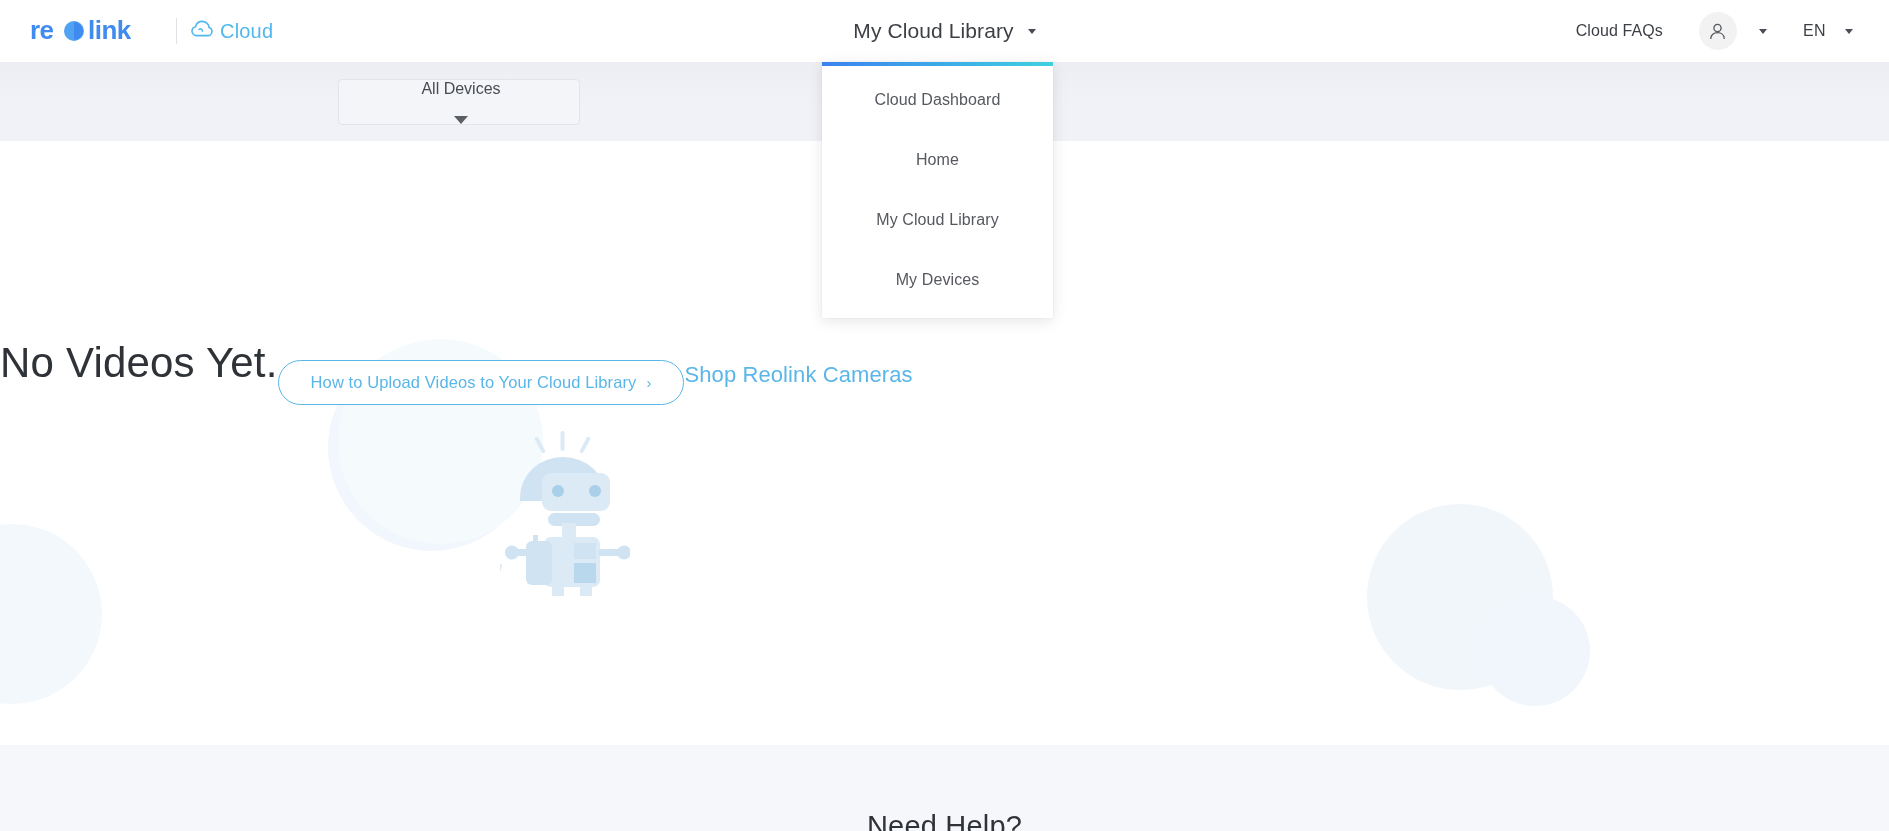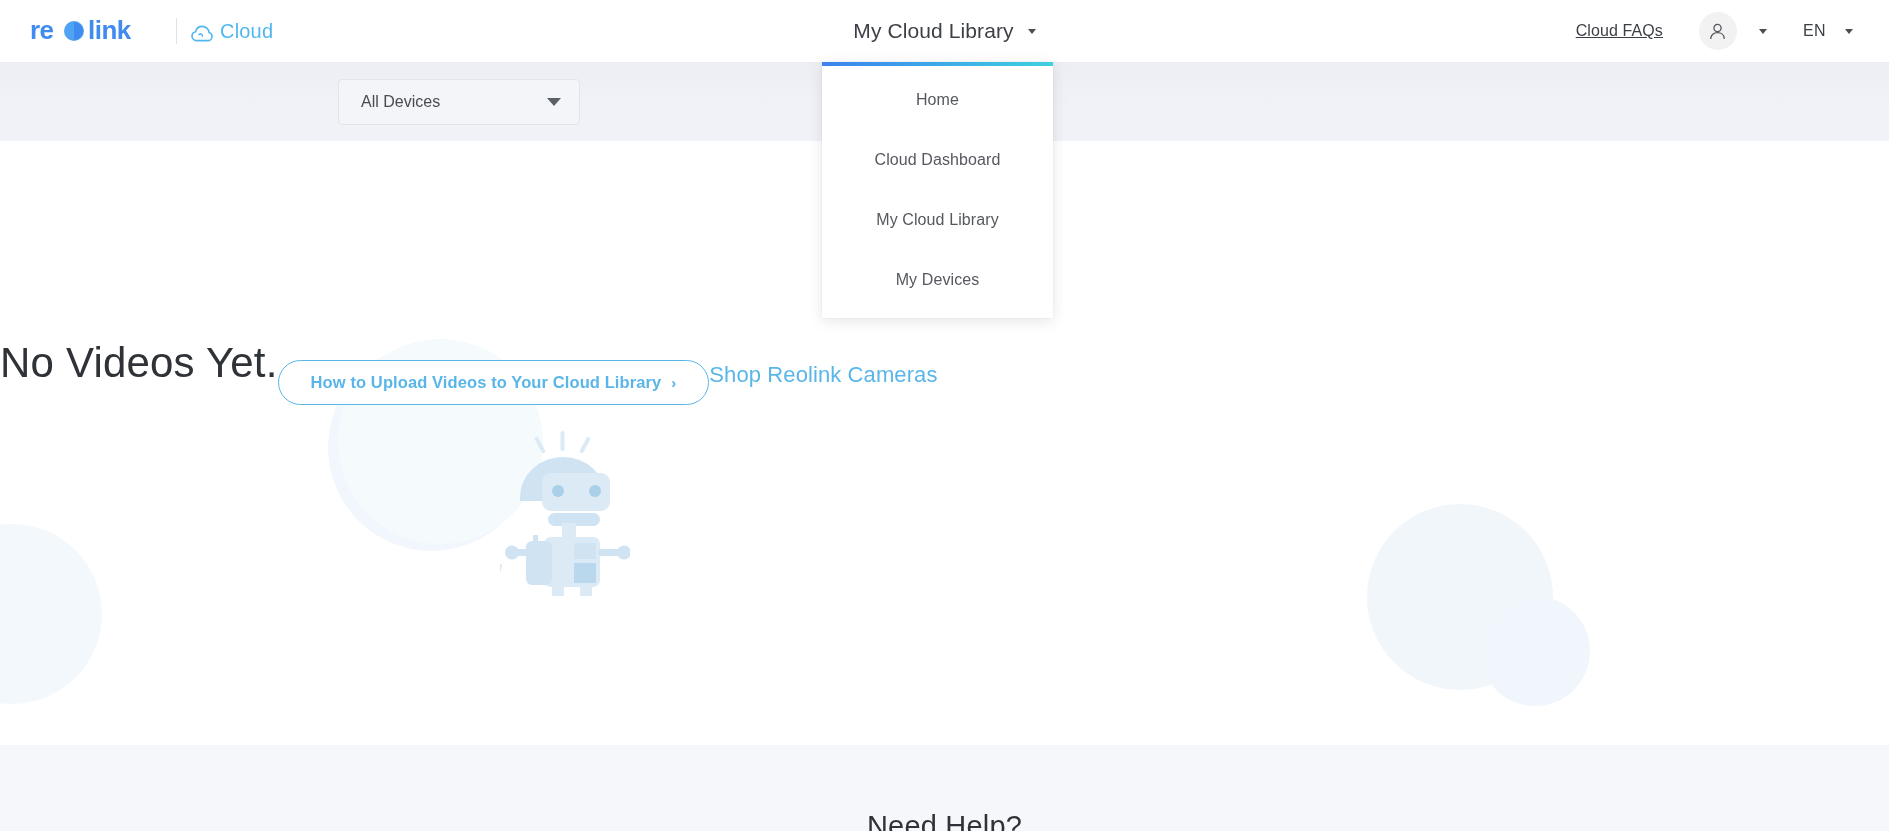--- a/index.html
+++ b/index.html
@@ -36,21 +36,21 @@
     display: flex;
     align-items: center;
   }
   .logo-sep {
     width: 1px;
     height: 26px;
     background: #dfe3e8;
   }
   .cloud-brand {
     display: flex;
-    align-items: flex-end;
+    align-items: flex-start;
     gap: 7px;
     color: #51b7ef;
     font-size: 20px;
     letter-spacing: 0.2px;
   }
   .cloud-glyph { display:block; }
 
   .header-center {
     position: absolute;
     left: 0; right: 0;
@@ -90,21 +90,20 @@
     margin-right: 36px;
     display: flex;
     align-items: center;
     gap: 36px;
   }
   .faq-link {
     font-size: 16px;
     color: #3c3f45;
     cursor: pointer;
     letter-spacing: 0.1px;
-    text-decoration: underline;
   }
   .user-block {
     display: flex;
     align-items: center;
     gap: 22px;
   }
   .avatar {
     width: 38px; height: 38px;
     border-radius: 50%;
     background: #f2f2f2;
@@ -168,20 +167,21 @@
     margin-left: 338px;
     width: 242px;
     height: 46px;
     background: #f4f5f9;
     border: 1px solid #e2e4ea;
     border-radius: 4px;
     display: flex;
     align-items: center;
     padding: 0 18px 0 22px;
     cursor: pointer;
+    flex-direction: column;
   }
   .select-label {
     font-size: 16px;
     color: #474b52;
     flex: 1;
   }
   .select-caret {
     width: 0; height: 0;
     border-left: 7px solid transparent;
     border-right: 7px solid transparent;
@@ -284,21 +284,20 @@
     margin-top: 39px;
     height: 45px;
     padding: 0 32px;
     border: 1px solid #5ab6e8;
     border-radius: 23px;
     background: #ffffff;
     display: flex;
     align-items: center;
     gap: 10px;
     cursor: pointer;
-    font-weight: bold;
   }
   .upload-pill-label {
     font-size: 16.5px;
     color: #5ab6e8;
     letter-spacing: 0.1px;
   }
   .upload-pill-chevron {
     font-size: 15px;
     color: #5ab6e8;
     line-height: 1;
@@ -370,22 +369,22 @@
       <span class="caret small"></span>
     </div>
     <div class="lang-block">
       <span class="lang-text">EN</span>
       <span class="caret small"></span>
     </div>
   </div>
 </div>
 
 <div class="nav-dropdown">
+  <div class="dd-item">Cloud Dashboard</div>
   <div class="dd-item">Home</div>
-  <div class="dd-item">Cloud Dashboard</div>
   <div class="dd-item">My Cloud Library</div>
   <div class="dd-item">My Devices</div>
 </div>
 
 <div class="filter-bar">
   <div class="select-box">
     <span class="select-label">All Devices</span>
     <span class="select-caret"></span>
   </div>
 </div>

